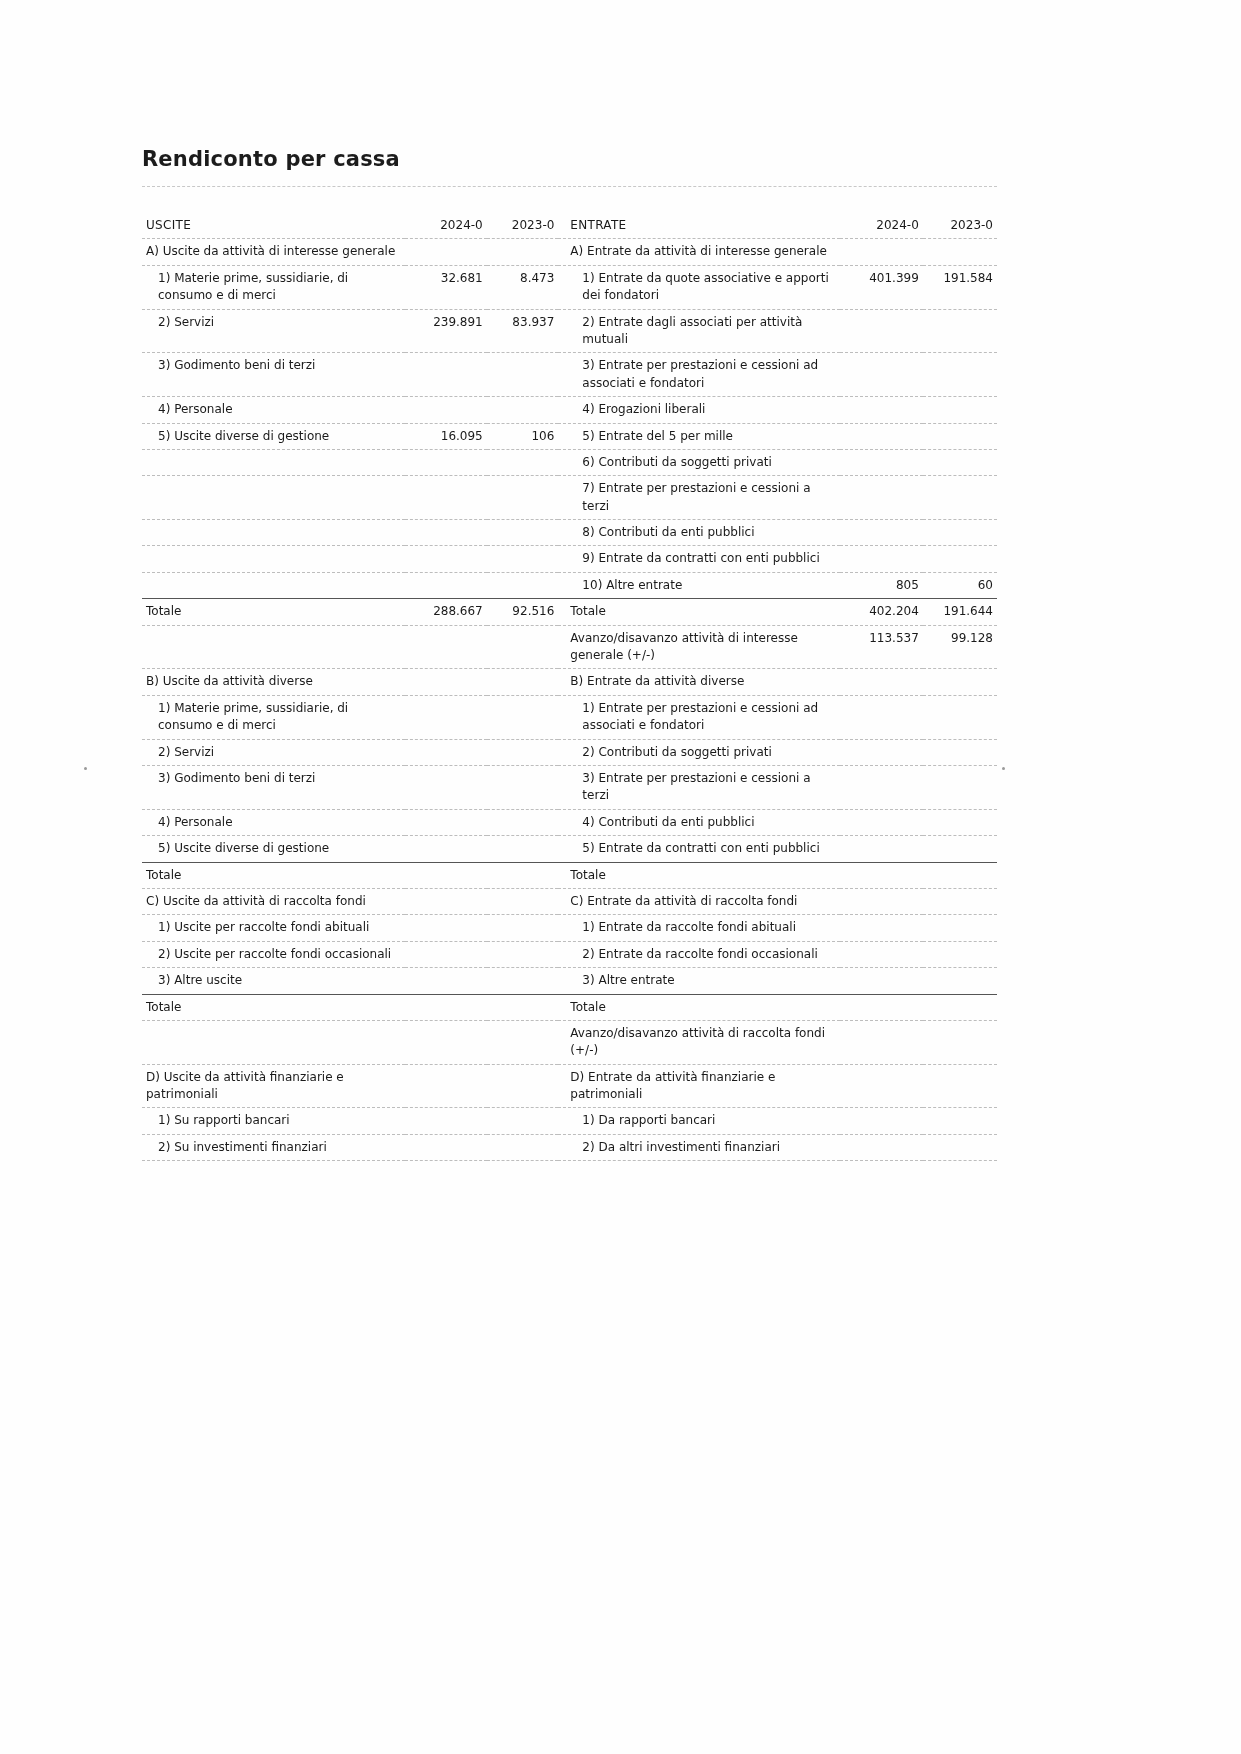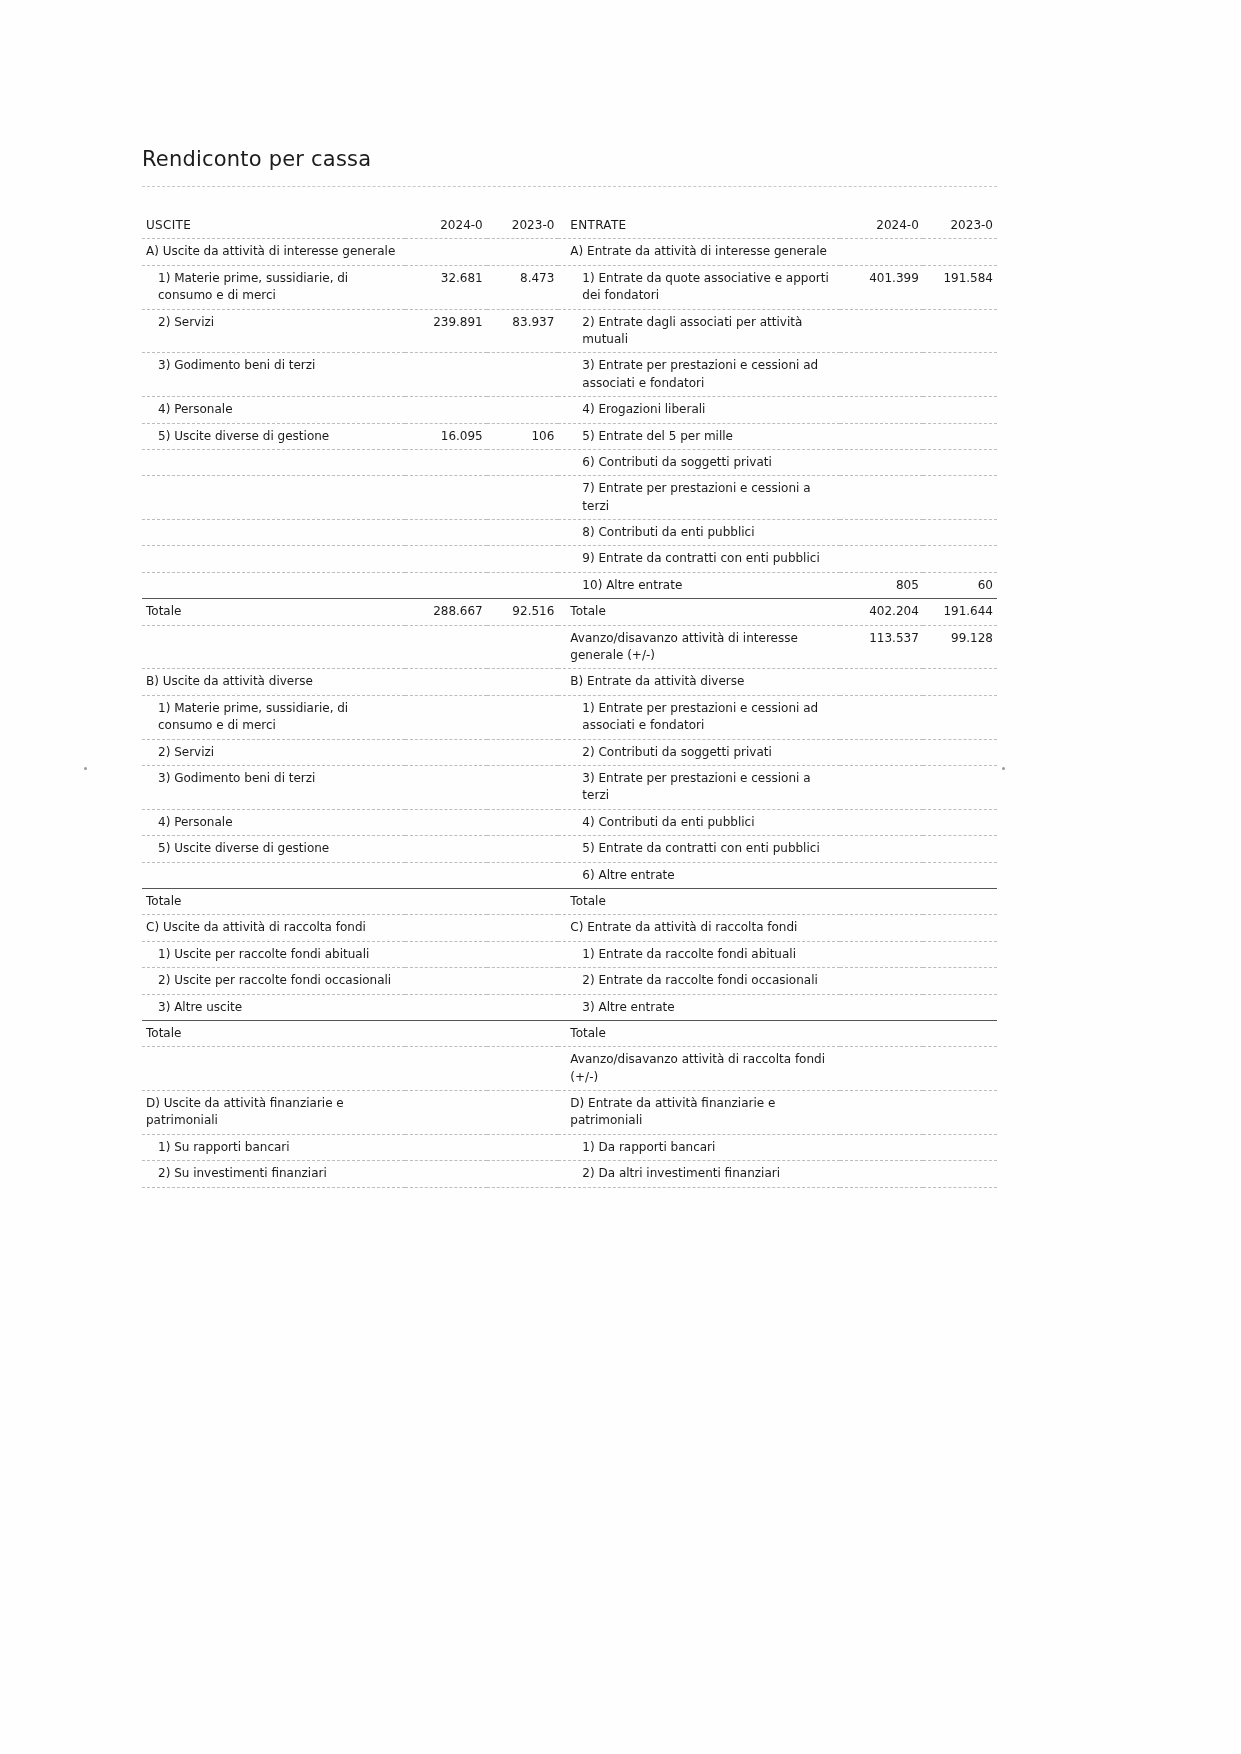--- a/index.html
+++ b/index.html
@@ -21,21 +21,21 @@
     top: 0;
     width: 1241px;
     height: 1754px;
     background: #fefefe;
   }
   .doc-title {
     position: absolute;
     left: 142px;
     top: 147px;
     font-size: 21px;
-    font-weight: normal;
+    font-weight: bold;
     letter-spacing: 0.2px;
     color: #1c1c1c;
   }
   .title-rule {
     position: absolute;
     left: 142px;
     top: 186px;
     width: 855px;
     border-bottom: 1px dashed #c8c8c8;
   }
@@ -270,28 +270,20 @@
         <td class="c-n4"></td>
       </tr>
       <tr>
         <td class="c-lbl-u indent">5) Uscite diverse di gestione</td>
         <td class="c-n1"></td>
         <td class="c-n2"></td>
         <td class="c-lbl-e indent-e">5) Entrate da contratti con enti pubblici</td>
         <td class="c-n3"></td>
         <td class="c-n4"></td>
       </tr>
-      <tr>
-        <td class="c-lbl-u indent"></td>
-        <td class="c-n1"></td>
-        <td class="c-n2"></td>
-        <td class="c-lbl-e indent-e">6) Altre entrate</td>
-        <td class="c-n3"></td>
-        <td class="c-n4"></td>
-      </tr>
 
       <tr class="solidtop">
         <td class="c-lbl-u tot">Totale</td>
         <td class="c-n1"></td>
         <td class="c-n2"></td>
         <td class="c-lbl-e tot">Totale</td>
         <td class="c-n3"></td>
         <td class="c-n4"></td>
       </tr>
 

